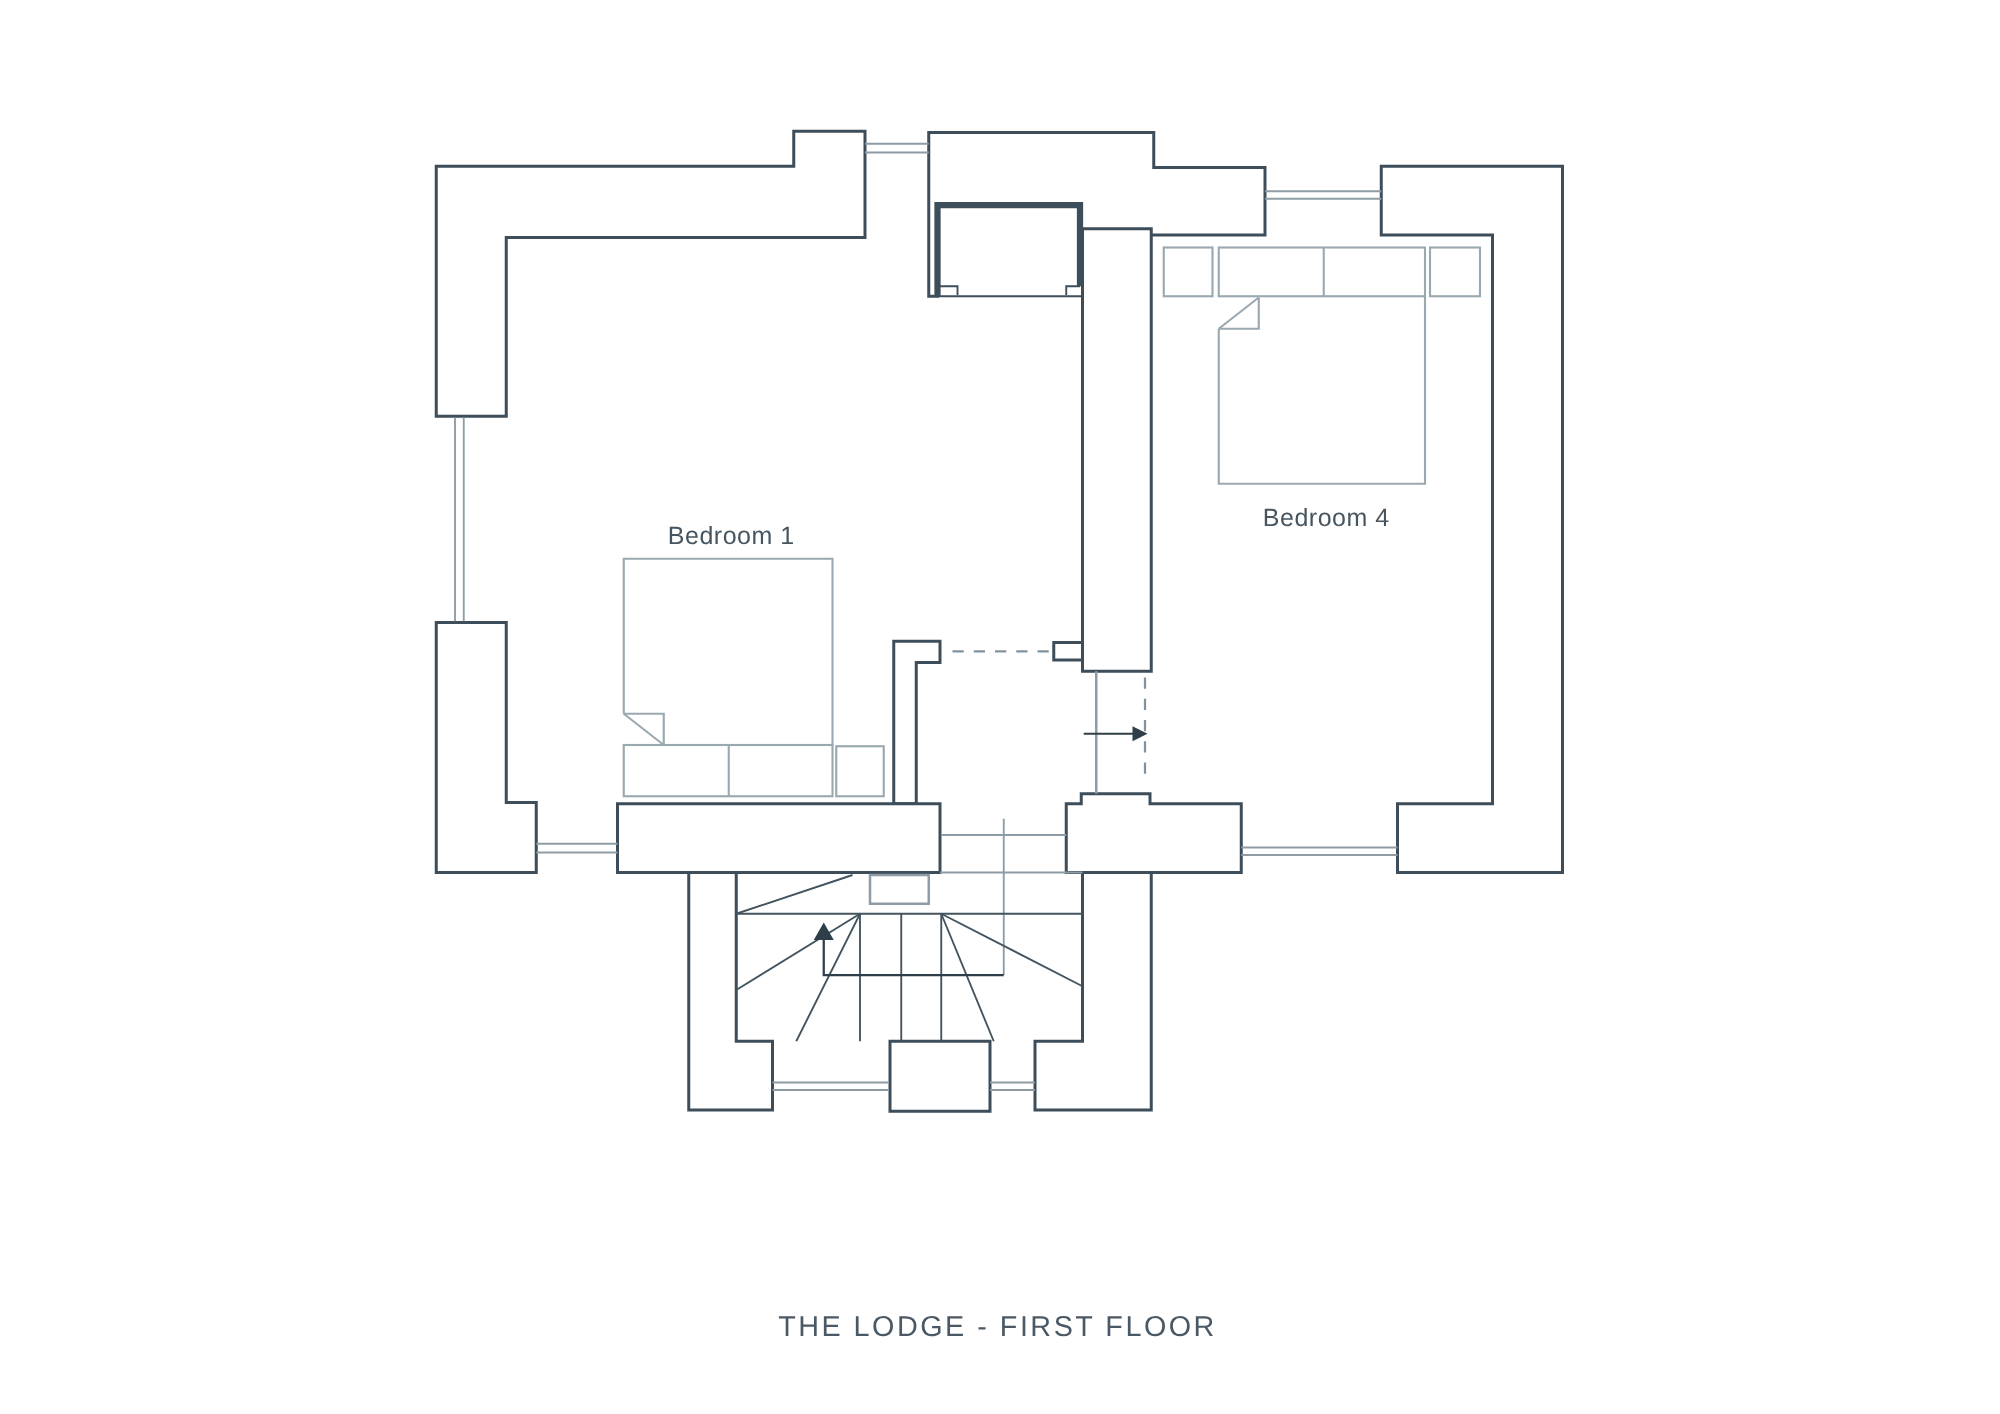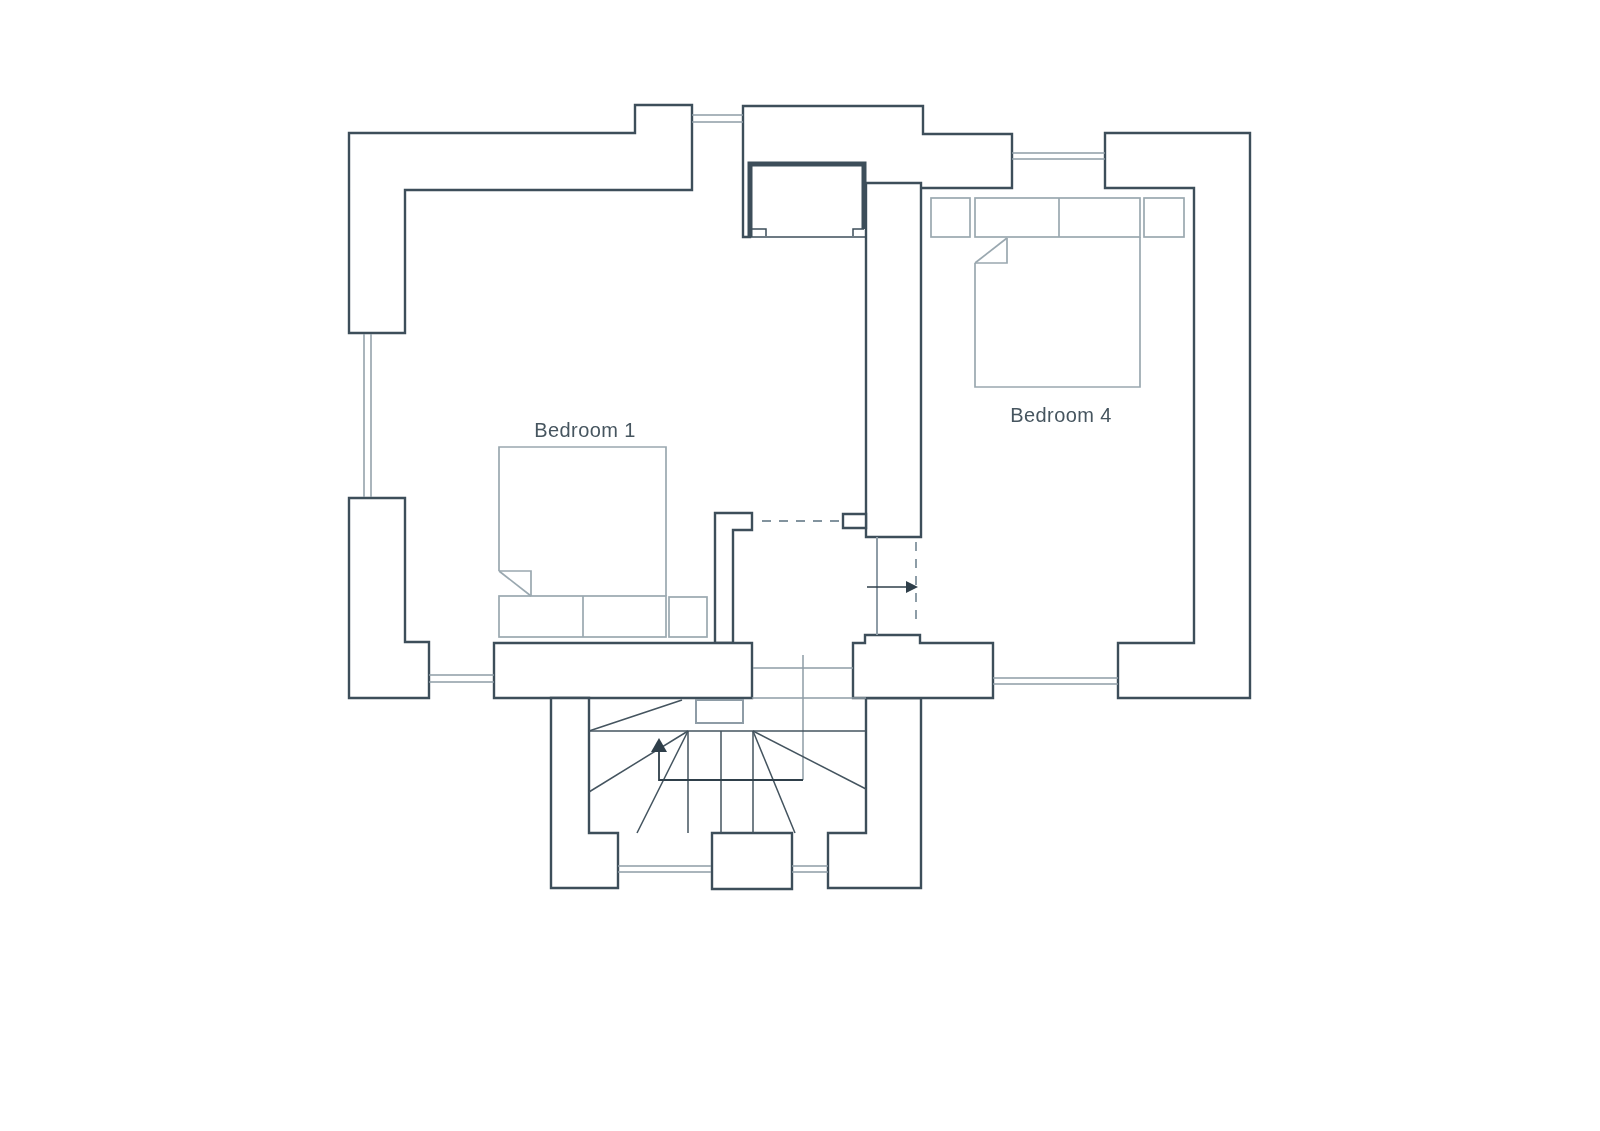--- a/index.html
+++ b/index.html
@@ -74,13 +74,14 @@
       <polyline points="1007,238 1007,263 975,263" stroke="#9aa8b0" fill="none" stroke-width="1.7" stroke-linejoin="miter"></polyline>
       <line x1="975" y1="263" x2="1007" y2="238" stroke="#9aa8b0" fill="none" stroke-width="1.7" stroke-linejoin="miter"></line>
       <line x1="762" y1="521" x2="840" y2="521" stroke="#82939e" fill="none" stroke-width="1.8" stroke-linejoin="miter" stroke-dasharray="9 8"></line>
       <line x1="916" y1="542" x2="916" y2="627" stroke="#82939e" fill="none" stroke-width="1.8" stroke-linejoin="miter" stroke-dasharray="9 8"></line>
       <line x1="877" y1="537" x2="877" y2="635" stroke="#8e9ca6" fill="none" stroke-width="2" stroke-linejoin="miter"></line>
       <line x1="867" y1="587" x2="907" y2="587" stroke="#2f3f4a" fill="none" stroke-width="1.6" stroke-linejoin="miter"></line>
       <polygon points="906,581 906,593 918,587" fill="#2f3f4a" stroke="none"></polygon>
     </svg>
   <div class="room-label" style="left: 585px; top: 414px; margin-top: 16px;">Bedroom 1</div>
   <div class="room-label" style="left: 1061px; top: 415px;">Bedroom 4</div>
+  <div class="plan-title" style="left: 798px; top: 1061px;">THE LODGE - FIRST FLOOR</div>
 </div>
 
 </body></html>

